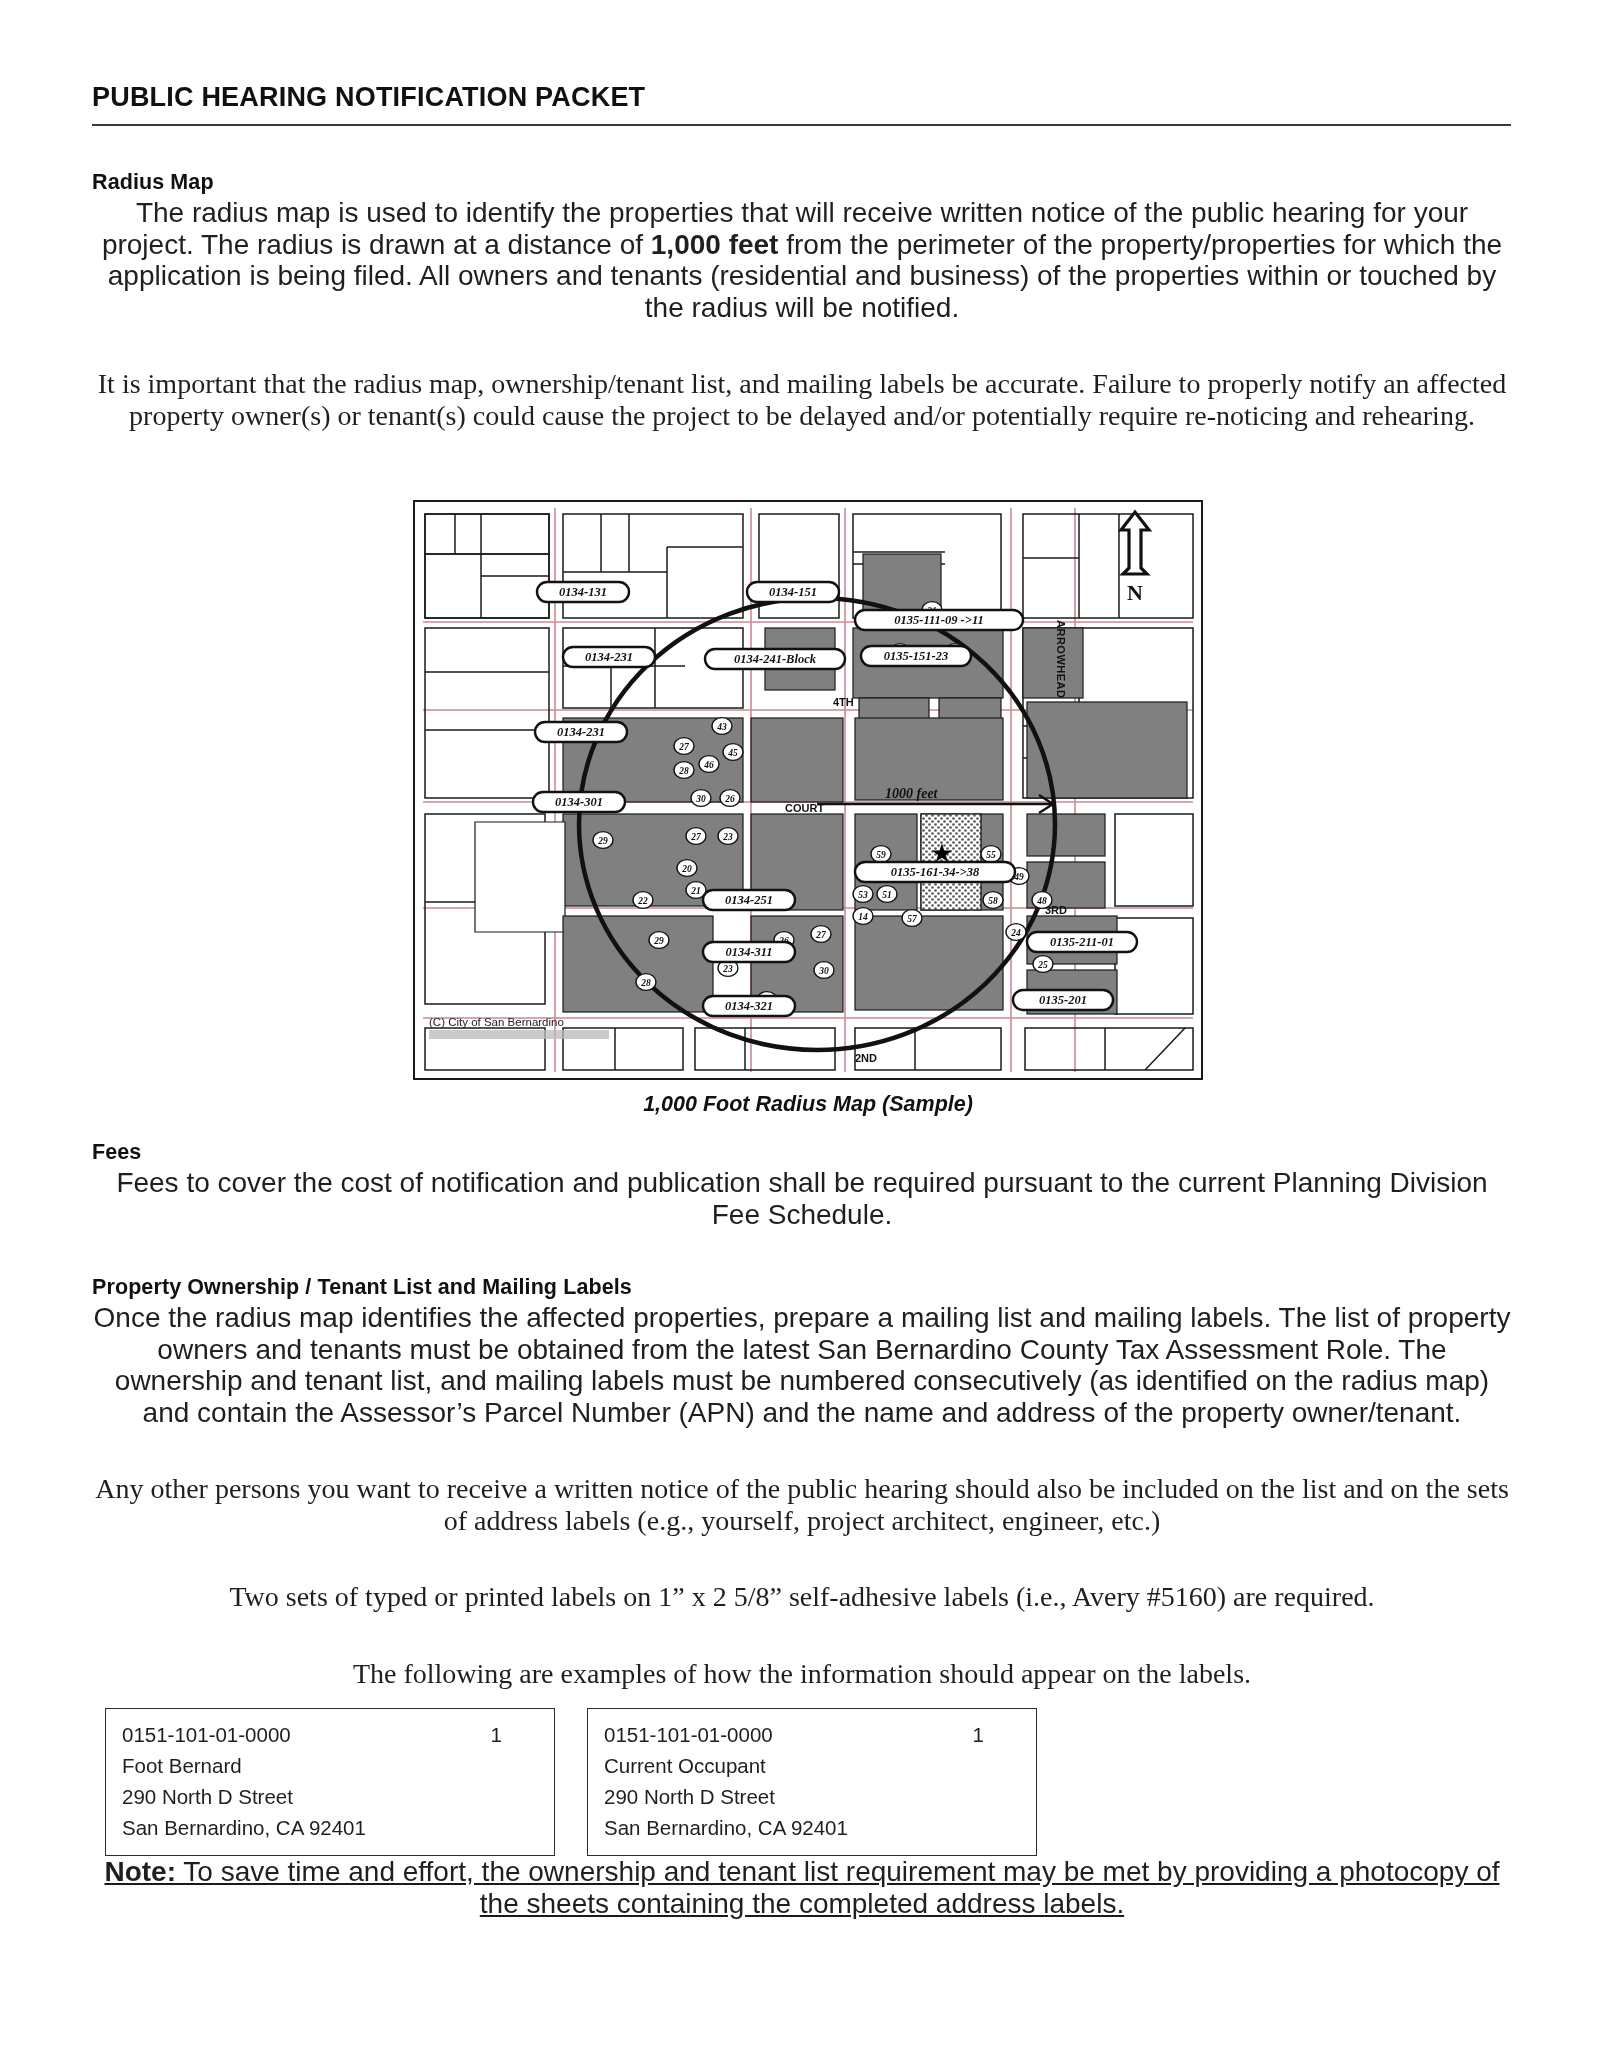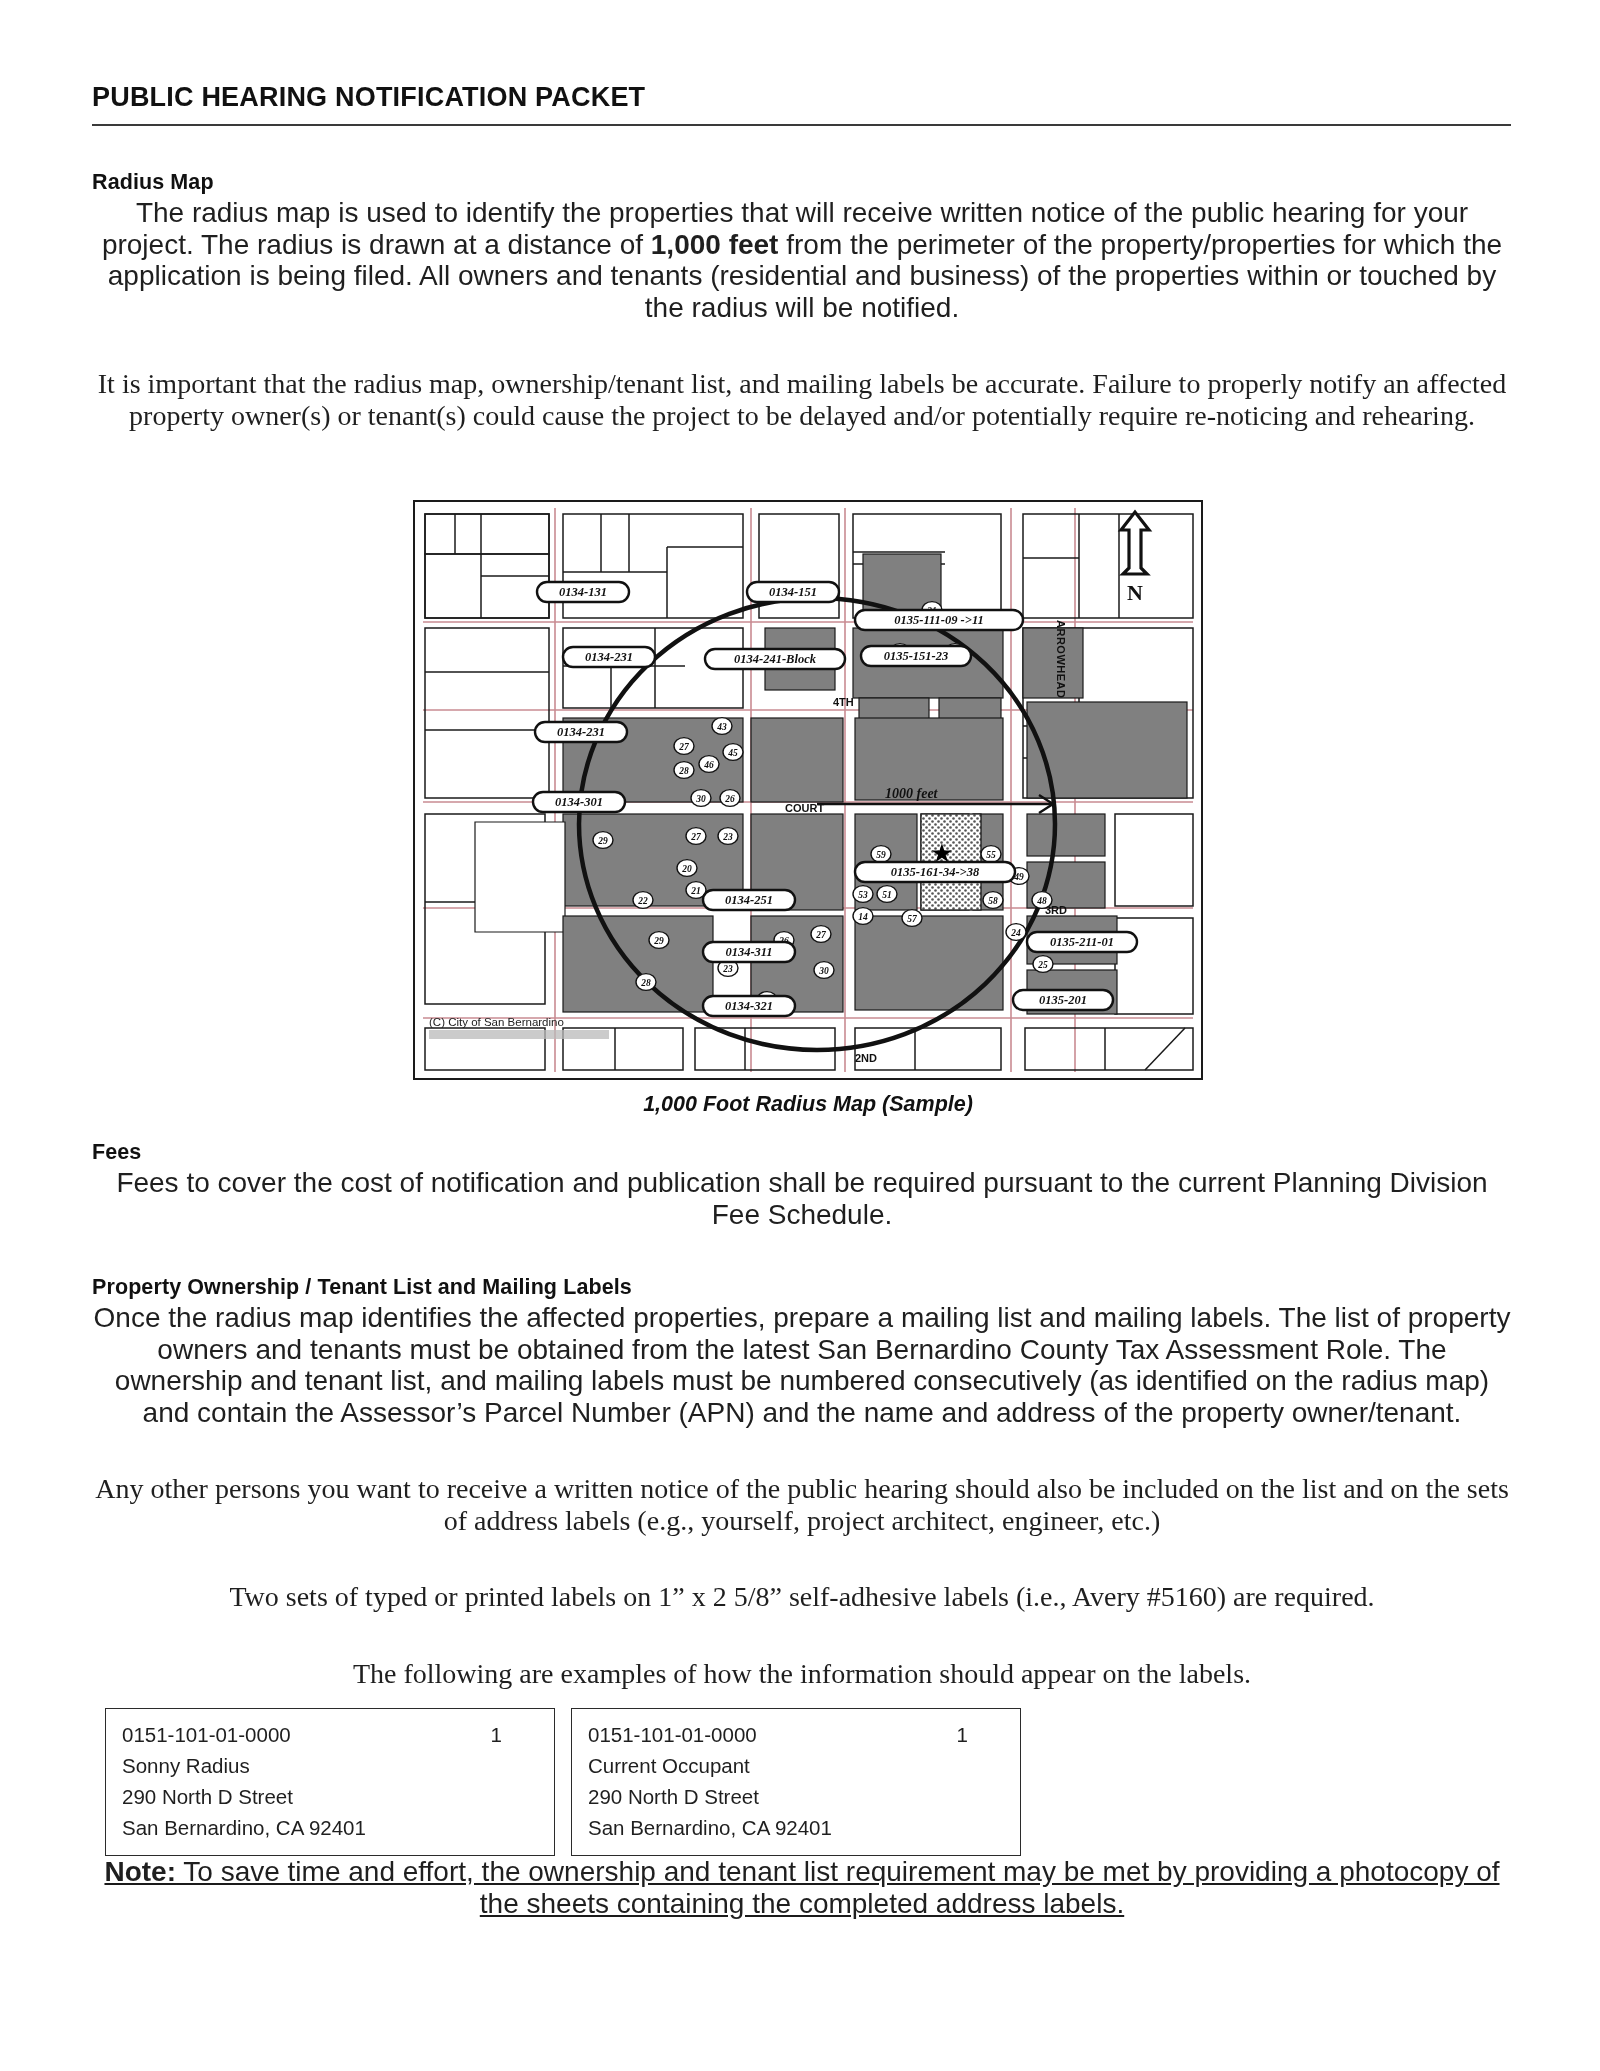--- a/index.html
+++ b/index.html
@@ -71,21 +71,21 @@
     margin-top: 12px;
     color: #111;
     font-style: italic;
   }
 
   
   .label-row {
     position: absolute;
     left: 105px; top: 1708px;
     display: flex;
-    gap: 16px;
+    gap: 32px;
   }
   .label-box {
     border: 1.6px solid #2b2b2b;
     width: 450px;
     padding: 10px 14px 12px 16px;
   }
   .label-line {
     font-size: 20.5px;
     line-height: 31px;
     color: #1f1f1f;
@@ -385,21 +385,21 @@
     <p class="body gap">Two sets of typed or printed labels on 1” x 2 5/8” self-adhesive labels (i.e., Avery #5160) are required.</p>
     <p class="body gap">The following are examples of how the information should appear on the labels.</p>
   </div>
 
   <div class="label-row">
     <div class="label-box">
       <div class="label-line">
         <span>0151-101-01-0000</span>
         <span class="num">1</span>
       </div>
-      <div class="label-line">Sonny Radius</div>
+      <div class="label-line">Foot Bernard</div>
       <div class="label-line">290 North D Street</div>
       <div class="label-line">San Bernardino, CA  92401</div>
     </div>
     <div class="label-box">
       <div class="label-line">
         <span>0151-101-01-0000</span>
         <span class="num">1</span>
       </div>
       <div class="label-line">Current Occupant</div>
       <div class="label-line">290 North D Street</div>

